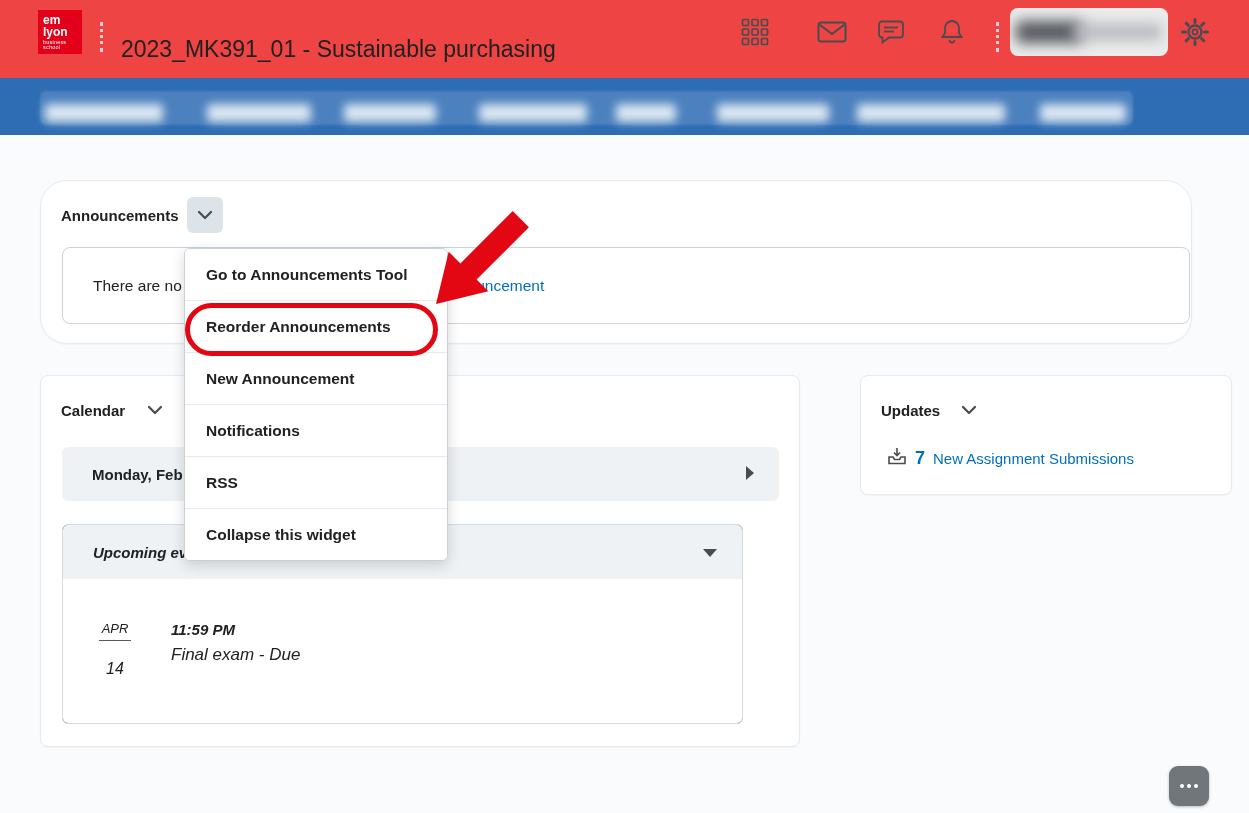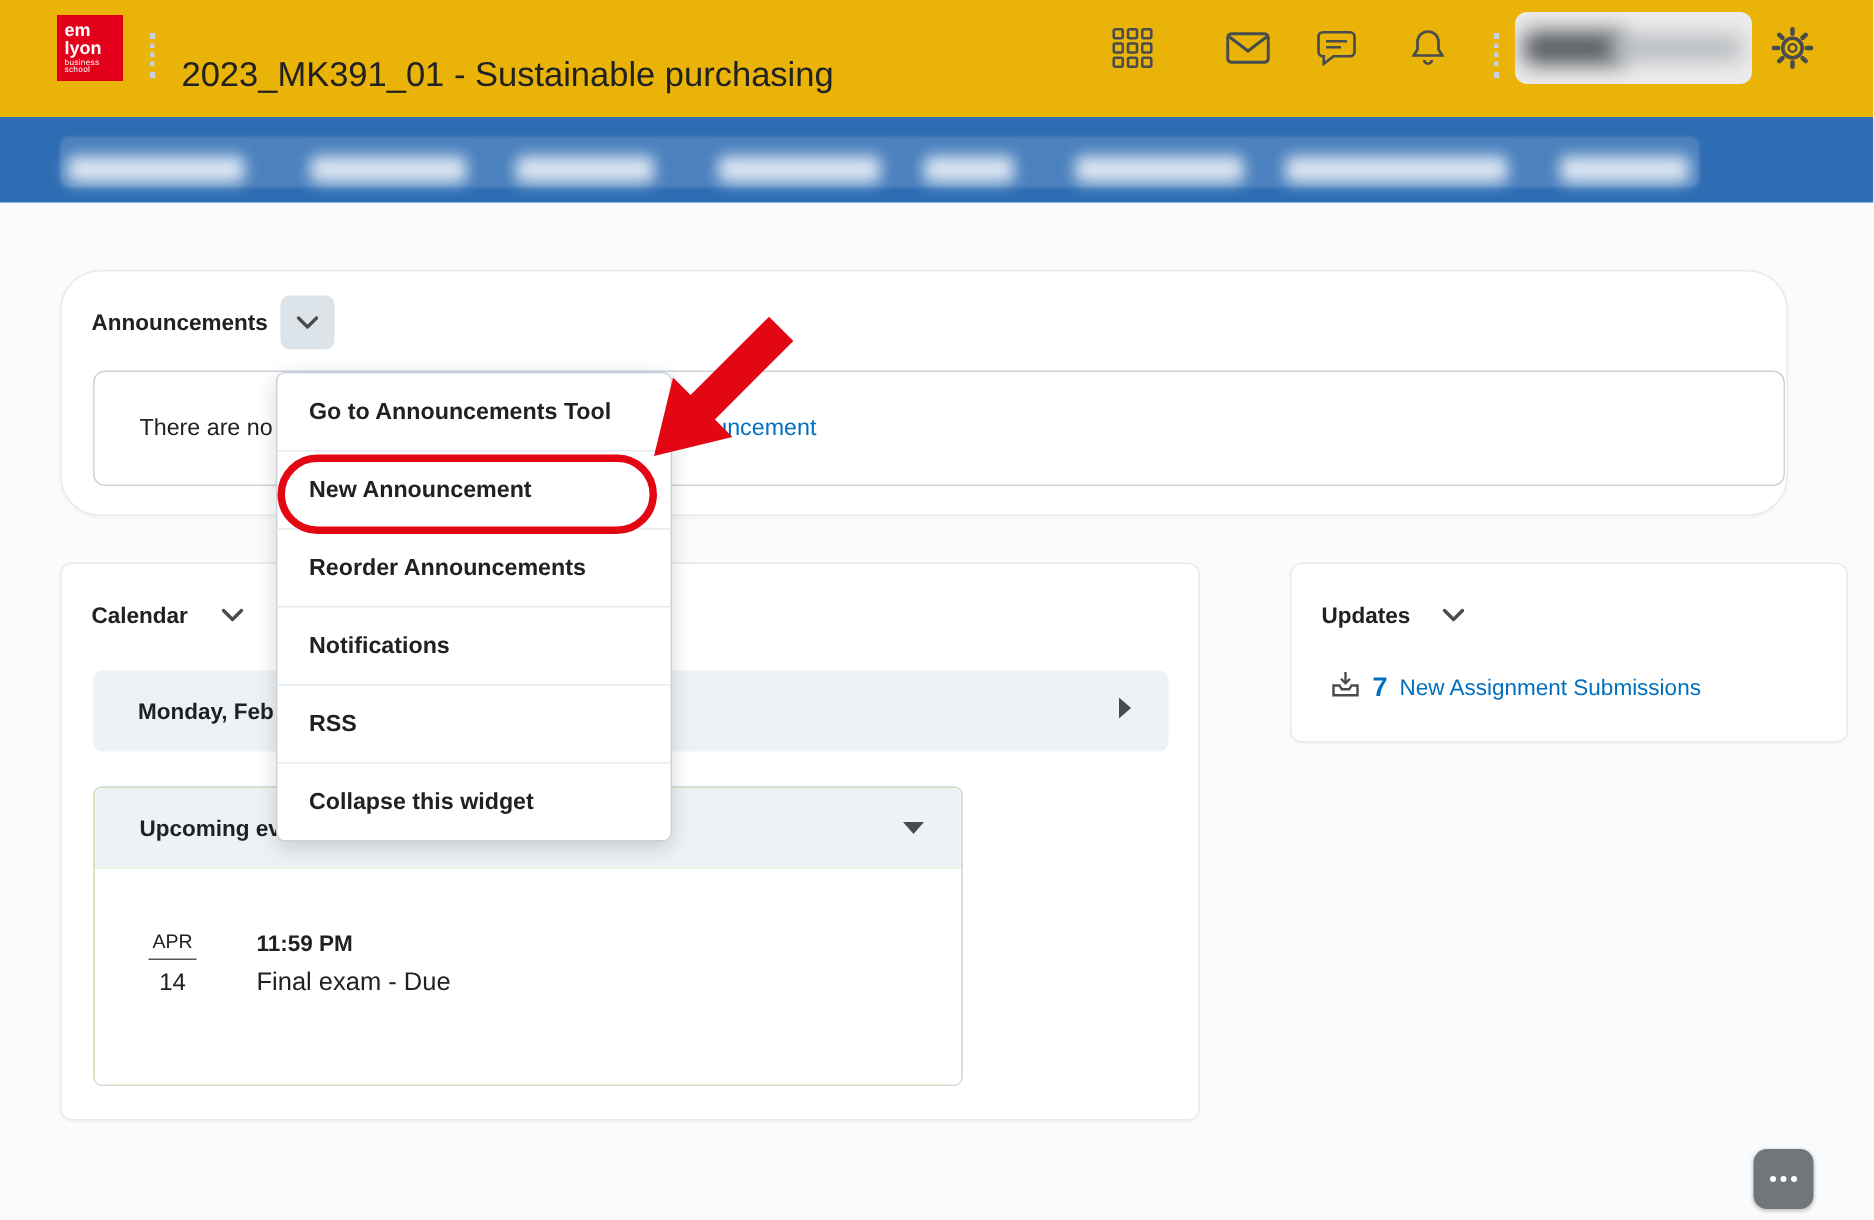--- a/index.html
+++ b/index.html
@@ -1,20 +1,20 @@
 <!DOCTYPE html>
 <html><head>
 <meta charset="utf-8">
 <style>
   html,body{margin:0;padding:0;}
   .canvas{position:relative;width:1249px;height:813px;background:#fafbfc;overflow:hidden;
           font-family:"Liberation Sans",sans-serif;color:#202122;}
 
   
-  .topbar{position:absolute;left:0;top:0;width:1249px;height:78px;background:#eab308;z-index:5;}
+  .topbar{position:absolute;left:0;top:0;width:1249px;height:78px;background:#ef4444;z-index:5;}
   .logo{position:absolute;left:38px;top:10px;width:44px;height:44px;background:#e2001a;color:#fff;
         display:flex;flex-direction:column;justify-content:center;padding-left:5px;box-sizing:border-box;
         line-height:1;cursor:pointer;}
   .logo-l1,.logo-l2{font-weight:bold;font-size:12px;}
   .logo-l3{font-size:5.5px;margin-top:2px;letter-spacing:.2px;}
   .vdots{position:absolute;top:22px;width:0;height:30px;border-left:3px dotted #c9d1d8;}
   .vd1{left:100px}.vd2{left:996px}
   .course-title{position:absolute;left:121px;top:0;height:98px;display:flex;align-items:center;
                 font-size:23px;font-weight:400;margin:0;}
   .icon-btn{position:absolute;top:15px;width:36px;height:36px;display:flex;align-items:center;
@@ -46,30 +46,30 @@
 
   .empty-box{position:absolute;left:21px;top:66px;width:1128px;height:77px;border:1px solid #ccd4db;
              border-radius:8px;display:flex;align-items:center;padding-left:30px;box-sizing:border-box;
              font-size:15.5px;}
   a.link{color:#006fbf;text-decoration:none;cursor:pointer;}
 
   .date-bar{position:absolute;left:21px;top:71px;width:717px;height:54px;background:#eef2f5;border-radius:6px;
             display:flex;align-items:center;padding:0 24px 0 30px;box-sizing:border-box;font-weight:700;
             font-size:15px;cursor:pointer;}
   .date-bar .spacer{flex:1}
-  .upcoming{position:absolute;left:21px;top:148px;width:580px;height:200px;border:1px solid #d5dbe1;
-            border-radius:6px;overflow:hidden;box-sizing:border-box;background:#bef264;}
+  .upcoming{position:absolute;left:21px;top:148px;width:681px;height:200px;border:1px solid #d5dbe1;
+            border-radius:6px;overflow:hidden;box-sizing:border-box;background:#15803d;font-style:italic;}
   .up-head{height:54px;background:#eef2f5;display:flex;align-items:center;padding:0 24px 0 30px;
            font-weight:700;font-size:15px;cursor:pointer;}
   .up-head .spacer{flex:1}
   .up-body{position:relative;height:146px;background:#fff;}
   .event{position:absolute;left:30px;top:40px;display:flex;gap:34px;}
   .ev-date{width:44px;text-align:center;}
   .ev-month{font-size:13px;border-bottom:1px solid #56595c;padding:0 3px 4px 3px;display:inline-block;}
-  .ev-day{font-size:16px;margin-top:7px;text-align:center;}
+  .ev-day{font-size:16px;margin-top:19px;text-align:center;}
   .ev-time{font-weight:700;font-size:15px;margin-top:2px;}
   .ev-name{font-size:17px;margin-top:7px;cursor:pointer;}
 
   .updates-row{position:absolute;left:26px;top:70px;display:flex;align-items:center;gap:8px;cursor:pointer;}
   .upd-count{font-size:18px;font-weight:700;color:#006fbf;}
   .upd-link{font-size:15px;color:#006fbf;}
 
   
   .dropdown{position:absolute;left:184px;top:248px;width:262px;background:#fff;border:1px solid #c9d1d8;
             border-radius:6px;box-shadow:0 4px 14px rgba(0,0,0,.16);z-index:50;overflow:hidden;
@@ -261,22 +261,22 @@
           <path d="M2 11 h4 l1.5 2.5 h5 L14 11 h4 v6.5 H2 z"></path>
         </svg>
       </span>
       <span class="upd-count">7</span>
       <a class="upd-link link">New Assignment Submissions</a>
     </div>
   </section>
 
   <ul class="dropdown">
     <li class="mi">Go to Announcements Tool</li>
+    <li class="mi">Reorder Announcements</li>
     <li class="mi">New Announcement</li>
-    <li class="mi">Reorder Announcements</li>
     <li class="mi">Notifications</li>
     <li class="mi">RSS</li>
     <li class="mi">Collapse this widget</li>
   </ul>
 
   <div class="hl"></div>
   <svg class="arrow" width="128" height="128" viewBox="0 0 128 128">
     <polygon points="12,112 64.3,99.3 52.6,87.6 104.9,35.3 88.7,19.1 36.4,71.4 24.7,59.7" fill="#e30613"></polygon>
   </svg>
 

